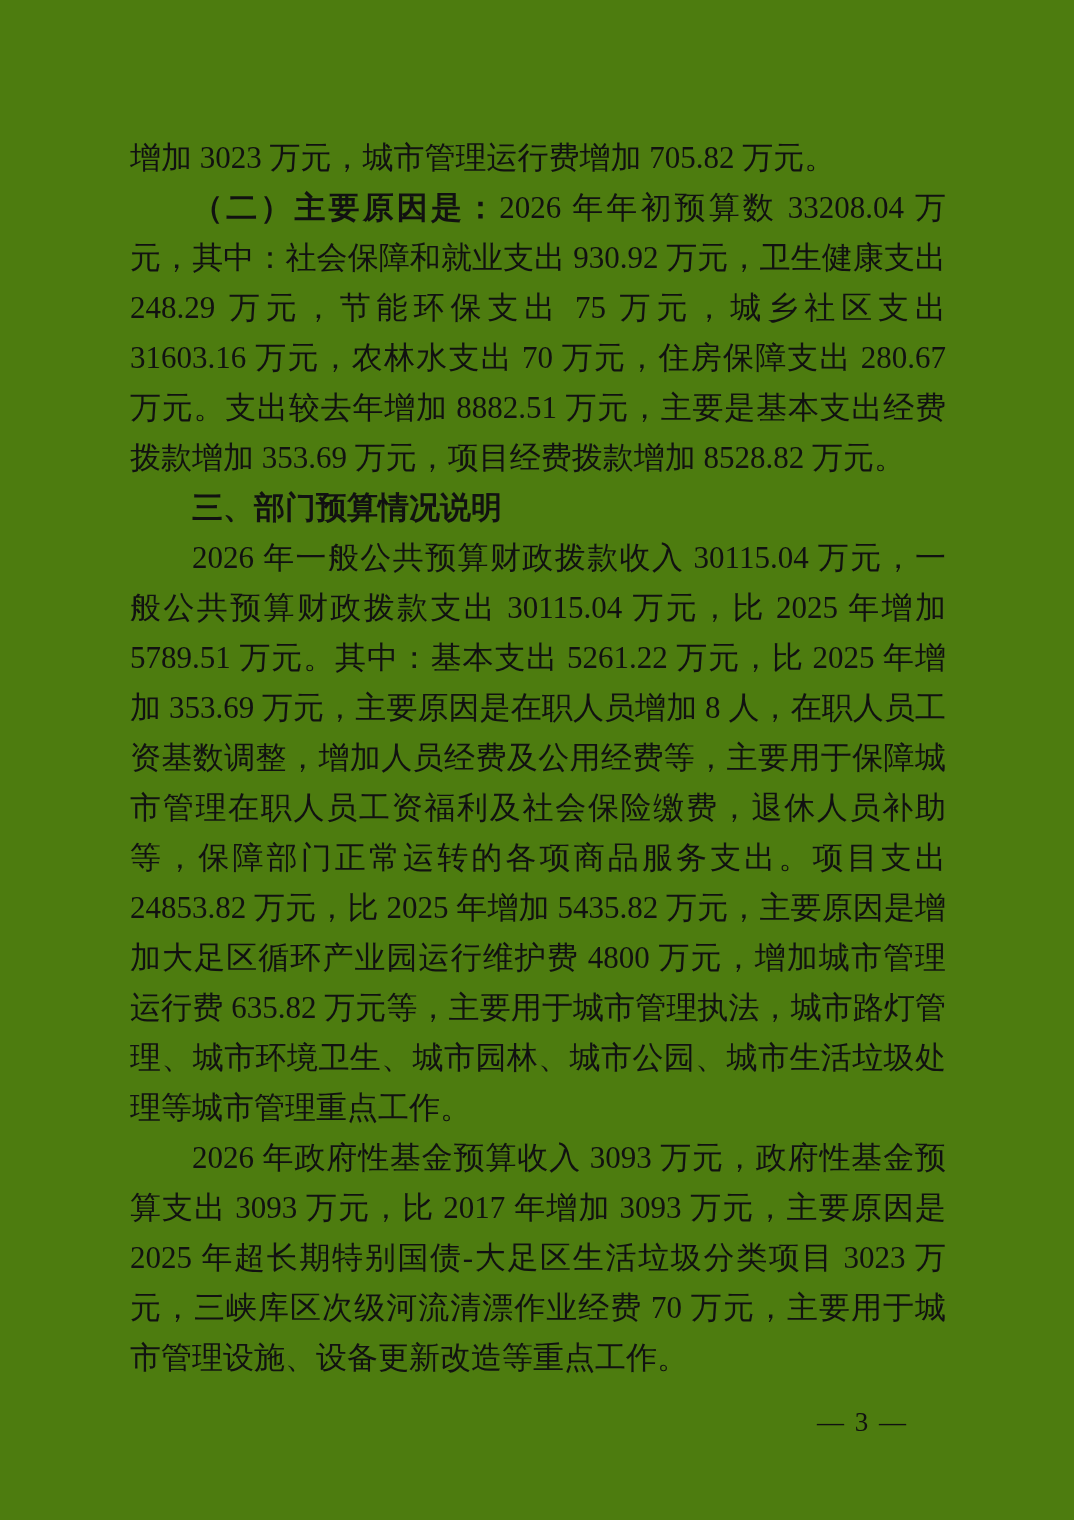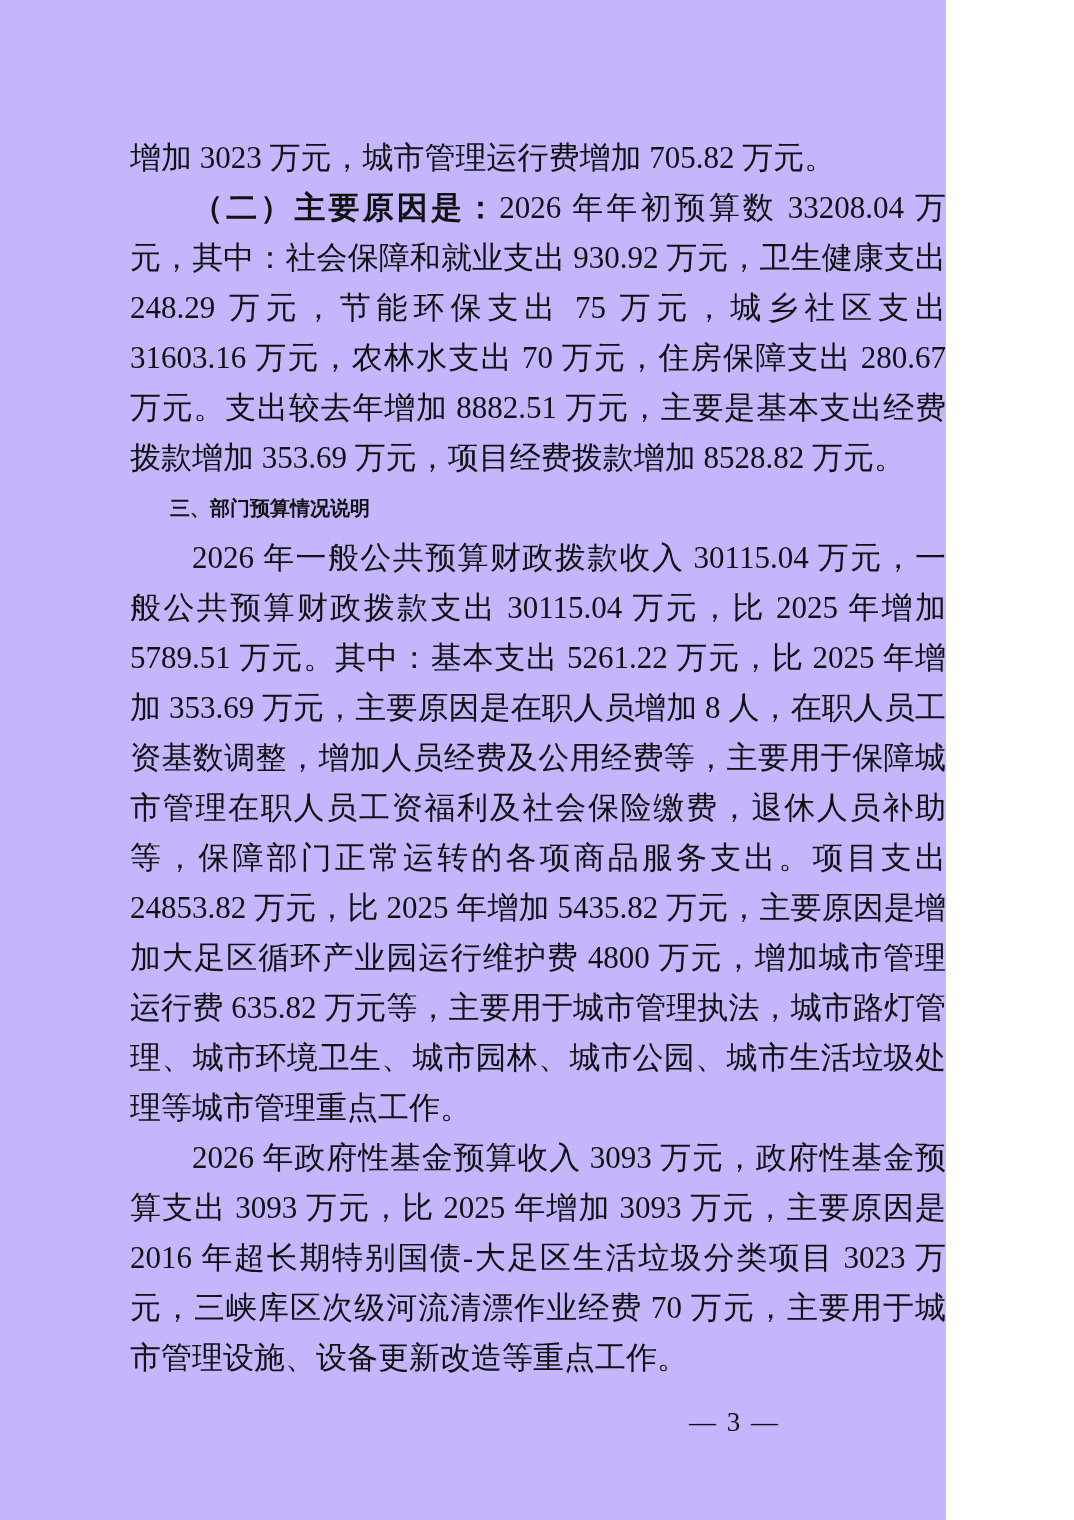--- a/index.html
+++ b/index.html
@@ -2,23 +2,23 @@
 <html lang="zh"><head>
 <meta charset="utf-8">
 <style>
   html, body {
     margin: 0;
     padding: 0;
     background: #ffffff;
   }
   .page {
     position: relative;
-    width: 946px;
+    width: 1074px;
     height: 1520px;
-    background: #c4b5fd;
+    background: #4d7c0f;
     overflow: hidden;
     font-family: "Liberation Serif", "DejaVu Serif", serif;
     color: #111111;
   }
   .content {
     position: absolute;
     left: 130px;
     top: 133px;
     width: 816px;
     font-size: 31px;
@@ -32,21 +32,21 @@
   }
   .para.no-indent {
     text-indent: 0;
   }
   .lead {
     font-weight: bold;
   }
   .heading {
     margin: 0;
     text-indent: 2em;
-    font-size: 20px;
+    font-size: 31px;
     line-height: 50px;
     font-weight: bold;
     font-family: "Liberation Sans", "DejaVu Sans", sans-serif;
   }
   .page-number {
     position: absolute;
     top: 1404px;
     right: 166px;
     font-size: 27px;
     line-height: 36px;
@@ -56,16 +56,16 @@
 </style>
 </head>
 <body>
 
 <div class="page">
   <div class="content">
     <p class="para no-indent">增加 3023 万元，城市管理运行费增加 705.82 万元。</p>
     <p class="para"><span class="lead">（二）主要原因是：</span><span>2026 年年初预算数 33208.04 万元，其中：社会保障和就业支出 930.92 万元，卫生健康支出 248.29 万元，节能环保支出 75 万元，城乡社区支出 31603.16 万元，农林水支出 70 万元，住房保障支出 280.67 万元。支出较去年增加 8882.51 万元，主要是基本支出经费拨款增加 353.69 万元，项目经费拨款增加 8528.82 万元。</span></p>
     <h2 class="heading">三、部门预算情况说明</h2>
     <p class="para">2026 年一般公共预算财政拨款收入 30115.04 万元，一般公共预算财政拨款支出 30115.04 万元，比 2025 年增加 5789.51 万元。其中：基本支出 5261.22 万元，比 2025 年增加 353.69 万元，主要原因是在职人员增加 8 人，在职人员工资基数调整，增加人员经费及公用经费等，主要用于保障城市管理在职人员工资福利及社会保险缴费，退休人员补助等，保障部门正常运转的各项商品服务支出。项目支出 24853.82 万元，比 2025 年增加 5435.82 万元，主要原因是增加大足区循环产业园运行维护费 4800 万元，增加城市管理运行费 635.82 万元等，主要用于城市管理执法，城市路灯管理、城市环境卫生、城市园林、城市公园、城市生活垃圾处理等城市管理重点工作。</p>
-    <p class="para">2026 年政府性基金预算收入 3093 万元，政府性基金预算支出 3093 万元，比 2025 年增加 3093 万元，主要原因是 2016 年超长期特别国债-大足区生活垃圾分类项目 3023 万元，三峡库区次级河流清漂作业经费 70 万元，主要用于城市管理设施、设备更新改造等重点工作。</p>
+    <p class="para">2026 年政府性基金预算收入 3093 万元，政府性基金预算支出 3093 万元，比 2017 年增加 3093 万元，主要原因是 2025 年超长期特别国债-大足区生活垃圾分类项目 3023 万元，三峡库区次级河流清漂作业经费 70 万元，主要用于城市管理设施、设备更新改造等重点工作。</p>
   </div>
   <div class="page-number">— 3 —</div>
 </div>
 
 </body></html>

